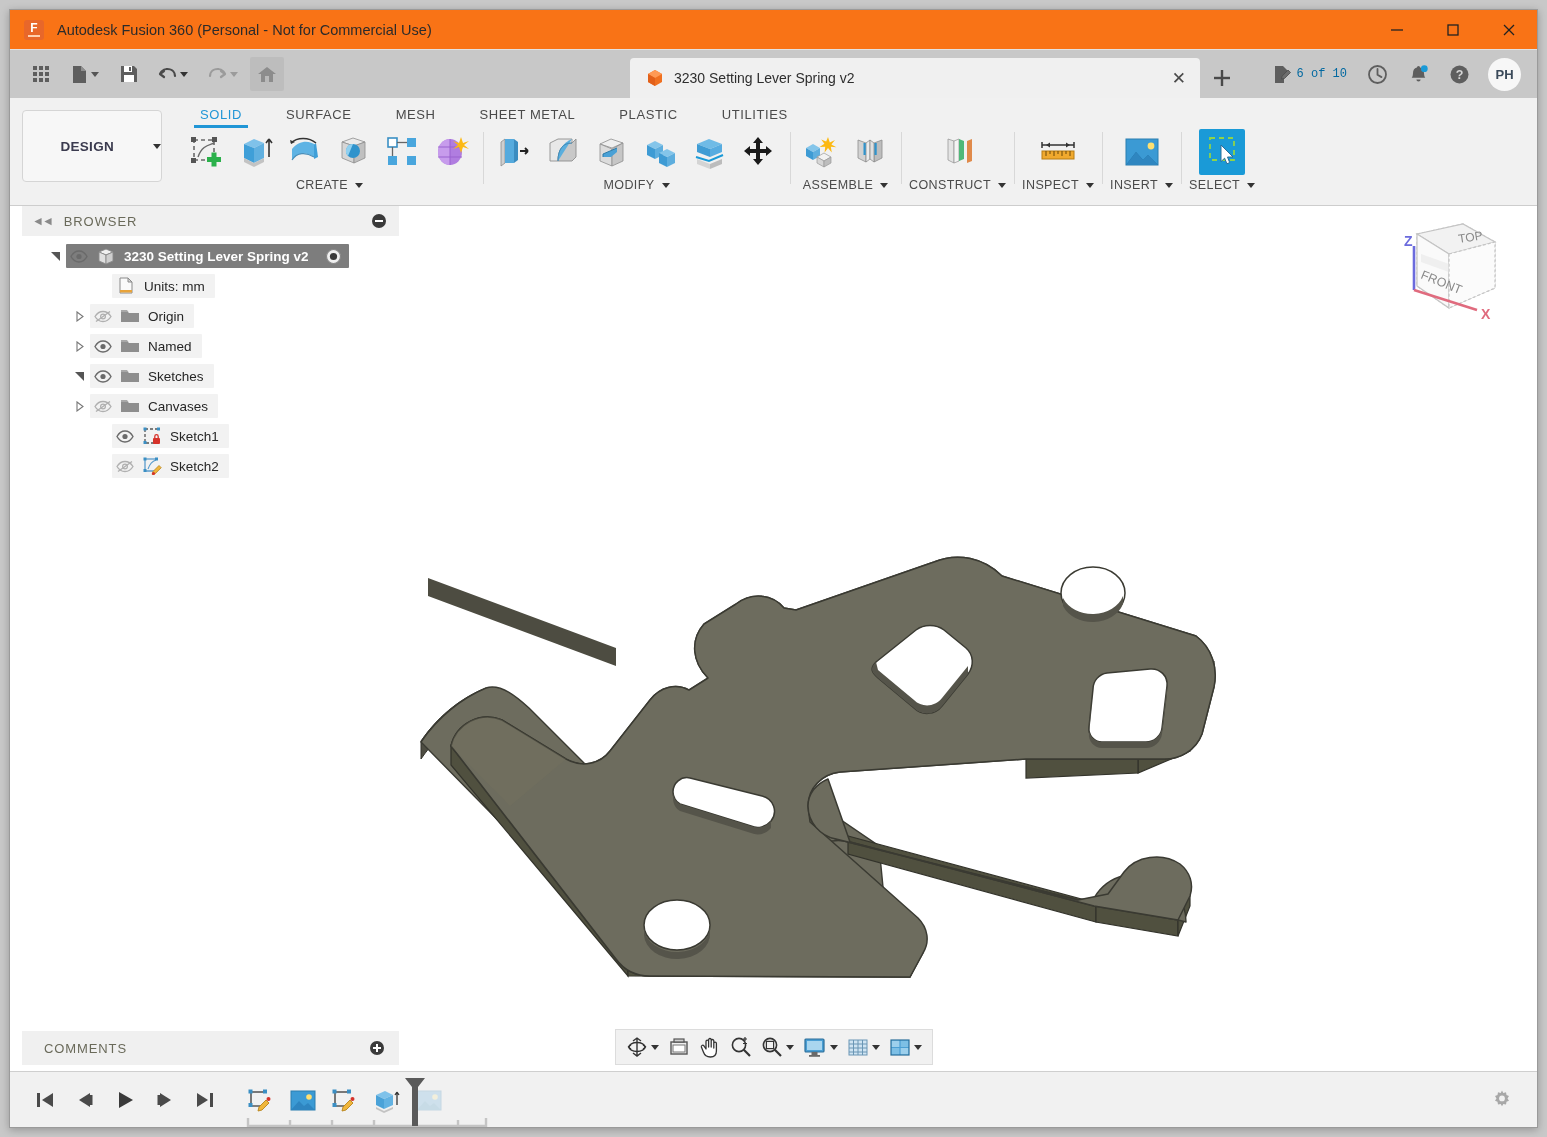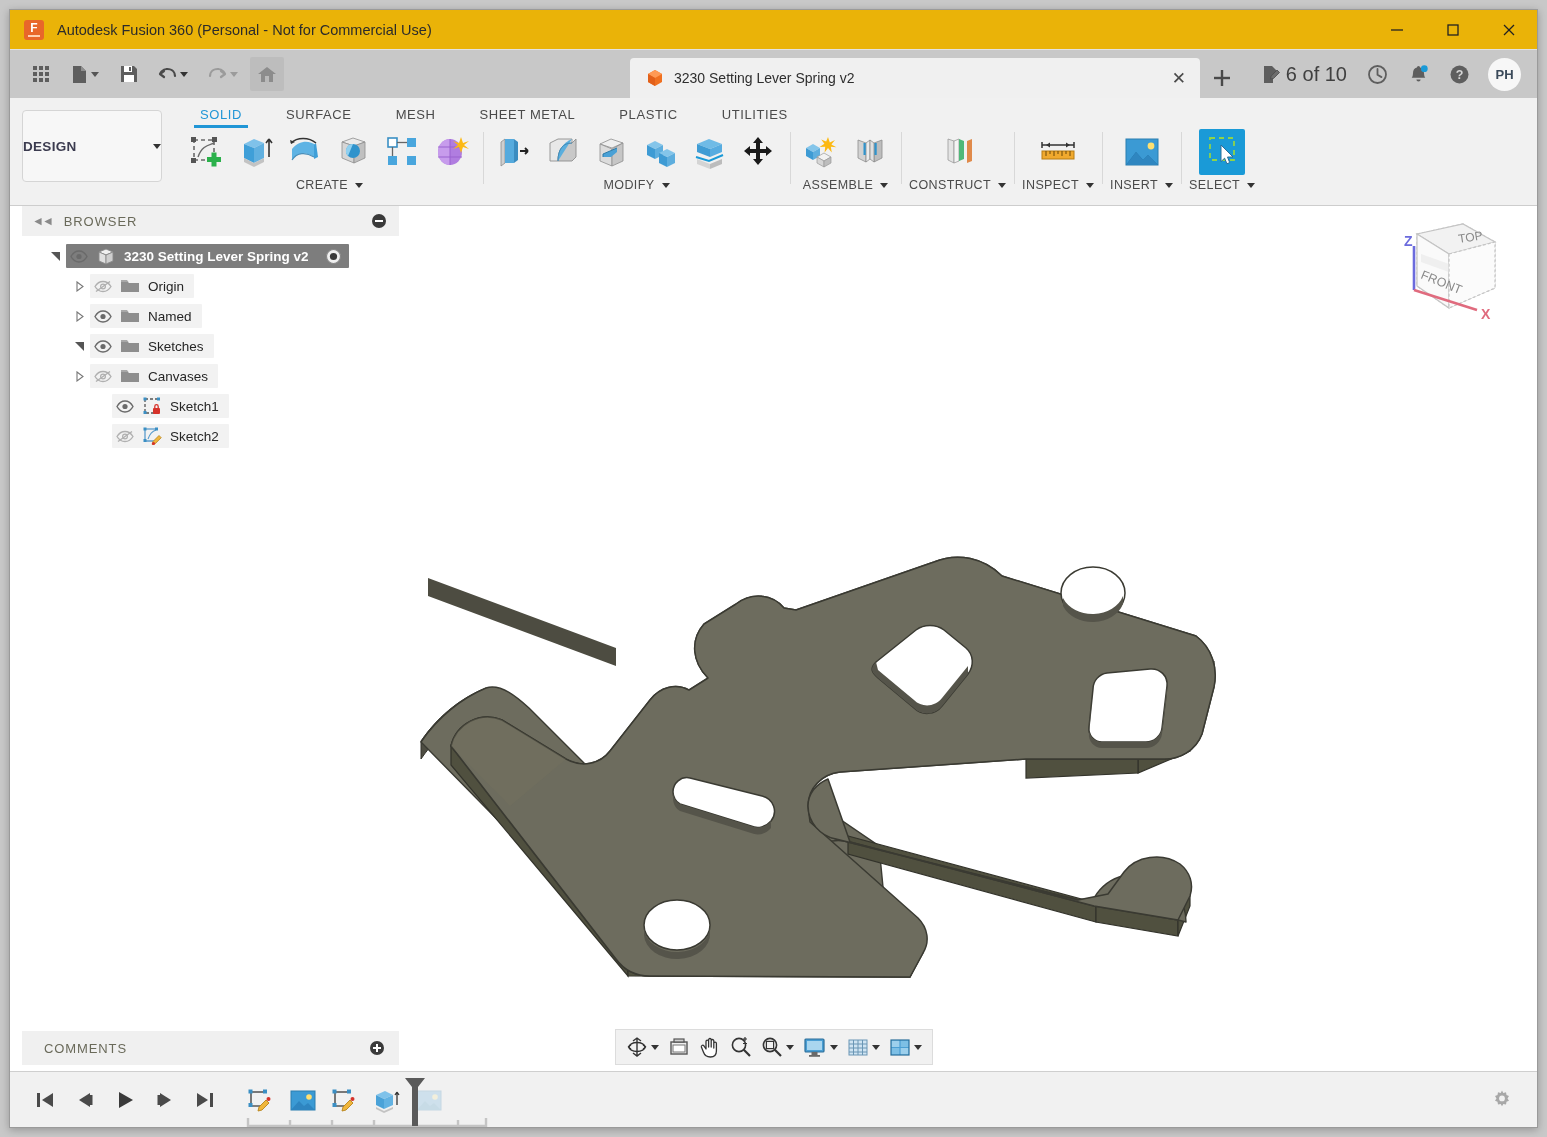--- a/index.html
+++ b/index.html
@@ -16,21 +16,21 @@
     background: #ffffff;
     border: 1px solid #9a9a9a;
     box-shadow: 0 2px 8px rgba(0,0,0,0.25);
     display: flex; flex-direction: column;
     overflow: hidden;
   }
 
   
   .titlebar {
     height: 40px; min-height: 40px;
-    background: #eab308;
+    background: #f97316;
     display: flex; align-items: center;
     border-bottom: 1px solid #e2e2e2;
     justify-content: flex-end;
   }
   .app-icon {
     width: 20px; height: 20px; margin-left: 14px;
     background: #e8672a; border-radius: 3px;
     position: relative;
     display:flex; align-items:center; justify-content:center;
   }
@@ -106,42 +106,43 @@
     background: #c8c8c8; cursor: default;
   }
   .right-status {
     margin-left: auto; display: flex; align-items: center;
     padding-right: 16px; gap: 4px;
   }
   .status-item {
     display: flex; align-items: center; gap: 5px;
     padding: 0 8px; height: 34px; cursor: default; border-radius: 2px;
   }
-  .status-text { font-size: 20px; color: #404040; }
+  .status-text { font-size: 12px; color: #0369a1; font-family: Liberation Mono, monospace; }
   .avatar {
     width: 33px; height: 33px; border-radius: 50%;
     background: #f7f7f7; color: #3b4a5a;
     font-size: 13px; font-weight: 600;
     display: flex; align-items: center; justify-content: center;
     margin-left: 6px; cursor: default;
   }
 
   
   .ribbon {
     height: 108px; min-height: 108px;
     background: #f1f1f1;
     border-bottom: 1px solid #cdcdcd;
     display: flex; align-items: stretch; position: relative;
   }
   .design-box {
     width: 140px; margin: 12px 0 0 12px; height: 72px;
     border: 1px solid #d5d5d5; border-radius: 4px;
     background: #f7f7f7;
-    display: flex; align-items: center; justify-content: space-between;
+    display: flex; align-items: center; justify-content: flex-end;
     cursor: default;
+    gap: 32px;
   }
   .design-label { font-size: 13.5px; font-weight: bold; color: #3b3b4f; letter-spacing: .3px; }
 
   .ribbon-right { flex: 1; display: flex; flex-direction: column; }
   .tabrow {
     height: 30px; display: flex; align-items: flex-end;
     padding-left: 16px; gap: 0px;
   }
   .rtab {
     font-size: 13px; color: #4a4a4a; letter-spacing: .6px;
@@ -906,20 +907,32 @@
             <span class="radio-dot">
               <svg width="17" height="17" viewBox="0 0 17 17">
                   <circle cx="8.5" cy="8.5" r="7" fill="#f0f0f0" stroke="#888" stroke-width="1.2"></circle>
                   <circle cx="8.5" cy="8.5" r="3.6" fill="#3a3a3a"></circle>
                 </svg>
             </span>
           </div>
         </div>
 
 
+        <div class="trow" style="padding-left:90px;">
+          <div class="tw">
+            <span class="titem-icon">
+              <svg width="18" height="18" viewBox="0 0 18 18">
+                  <path d="M3 1h8l4 4v11H3z" fill="#fafafa" stroke="#8a8a8a" stroke-width="1"></path>
+                  <path d="M11 1v4h4z" fill="#d8d8d8" stroke="#8a8a8a" stroke-width="1"></path>
+                  <rect x="3" y="13" width="12" height="2.5" fill="#e8a33a"></rect>
+                </svg>
+            </span>
+            <span class="tlabel">Units: mm</span>
+          </div>
+        </div>
 
 
         <div class="trow" style="padding-left:46px;">
           <span class="tri">
             <svg width="11" height="11" viewBox="0 0 11 11">
                 <path d="M3 1l6 4.5L3 10z" fill="none" stroke="#777" stroke-width="1.1"></path>
               </svg>
           </span>
           <div class="tw">
             <span class="eye">

